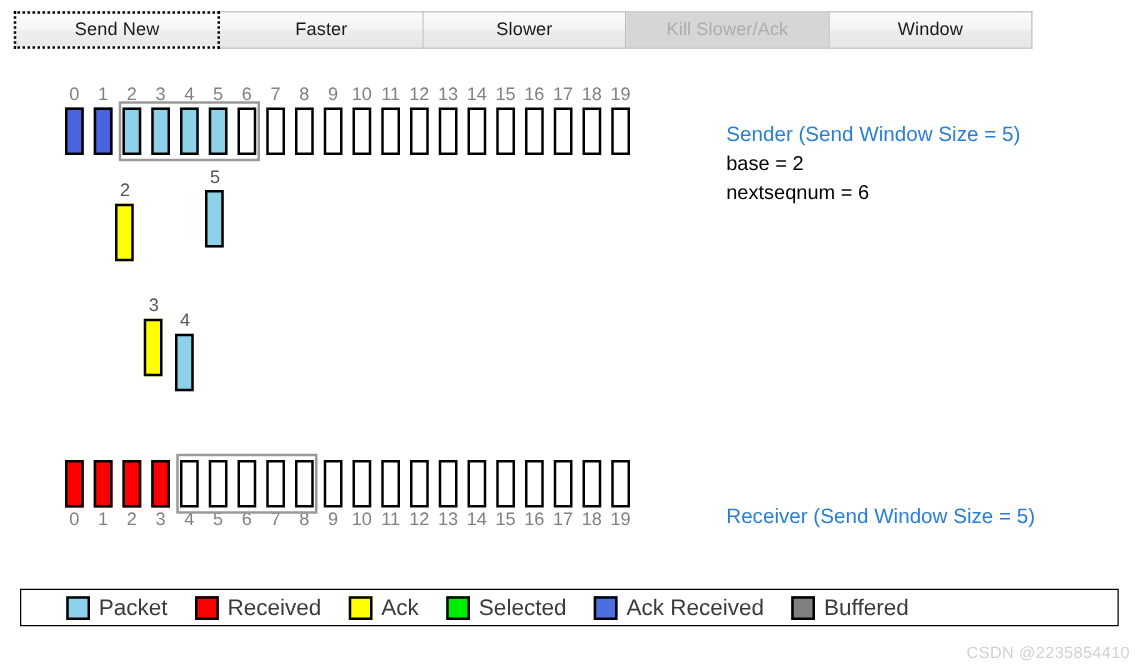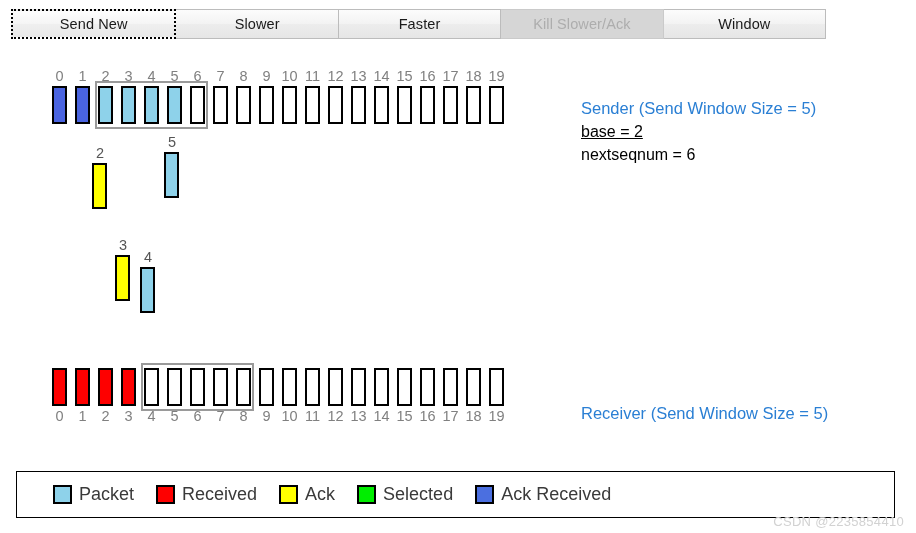--- a/index.html
+++ b/index.html
@@ -124,21 +124,21 @@
     color: #000000;
     white-space: nowrap;
   }
 
   
   #legend {
     position: absolute;
     left: 16px;
     top: 471px;
     width: 879px;
-    height: 47px;
+    height: 30px;
     box-sizing: border-box;
     border: 1.5px solid #000000;
     background: #ffffff;
     display: flex;
     align-items: center;
   }
   #legend-inner {
     display: flex;
     align-items: center;
     margin-left: 36px;
@@ -169,22 +169,22 @@
     color: #d2d2d2;
     letter-spacing: .3px;
     white-space: nowrap;
   }
 </style>
 </head>
 <body>
 
 <div id="toolbar">
     <div class="tb-btn focused">Send New</div>
+    <div class="tb-btn">Faster</div>
     <div class="tb-btn">Slower</div>
-    <div class="tb-btn">Faster</div>
     <div class="tb-btn disabled">Kill Slower/Ack</div>
     <div class="tb-btn">Window</div>
   </div>
 
 <div class="row" id="sender-row" style="left:48px; top:86px; height:38px;">
     <div class="cell">
       <div class="slot" style="background: rgb(74, 100, 224);"></div>
       <div class="num above">0</div>
     </div>
     <div class="cell">
@@ -363,21 +363,21 @@
       <div class="num below">18</div>
     </div>
     <div class="cell">
       <div class="slot" style="background: rgb(255, 255, 255);"></div>
       <div class="num below">19</div>
     </div>
     <div class="win" style="left: 93px; width: 113px; top: -5px; height: 48px; border-color: rgb(154, 154, 154);"></div>
   </div>
 
 <div class="side-title" style="left:581px; top:99px;">Sender (Send Window Size = 5)</div>
-<div class="side-line" style="left:581px; top:123px;text-decoration:underline;">base = 2</div>
+<div class="side-line" style="left:581px; top:123px;">base = 2</div>
 <div class="side-line" style="left:581px; top:146px;">nextseqnum = 6</div>
 
 <div class="side-title" style="left:581px; top:379px;margin-top:25px;">Receiver (Send Window Size = 5)</div>
 
 <div id="legend">
   <div id="legend-inner">
       <div class="leg-item">
         <div class="leg-sw" style="background: rgb(142, 210, 234);"></div>
         <div class="leg-lbl">Packet</div>
       </div>
@@ -390,16 +390,20 @@
         <div class="leg-lbl">Ack</div>
       </div>
       <div class="leg-item">
         <div class="leg-sw" style="background: rgb(0, 238, 0);"></div>
         <div class="leg-lbl">Selected</div>
       </div>
       <div class="leg-item">
         <div class="leg-sw" style="background: rgb(75, 111, 224);"></div>
         <div class="leg-lbl">Ack Received</div>
       </div>
+      <div class="leg-item">
+        <div class="leg-sw" style="background: rgb(128, 128, 128);"></div>
+        <div class="leg-lbl">Buffered</div>
+      </div>
     </div>
 </div>
 
 <div id="watermark">CSDN @2235854410</div>
 
 </body></html>

